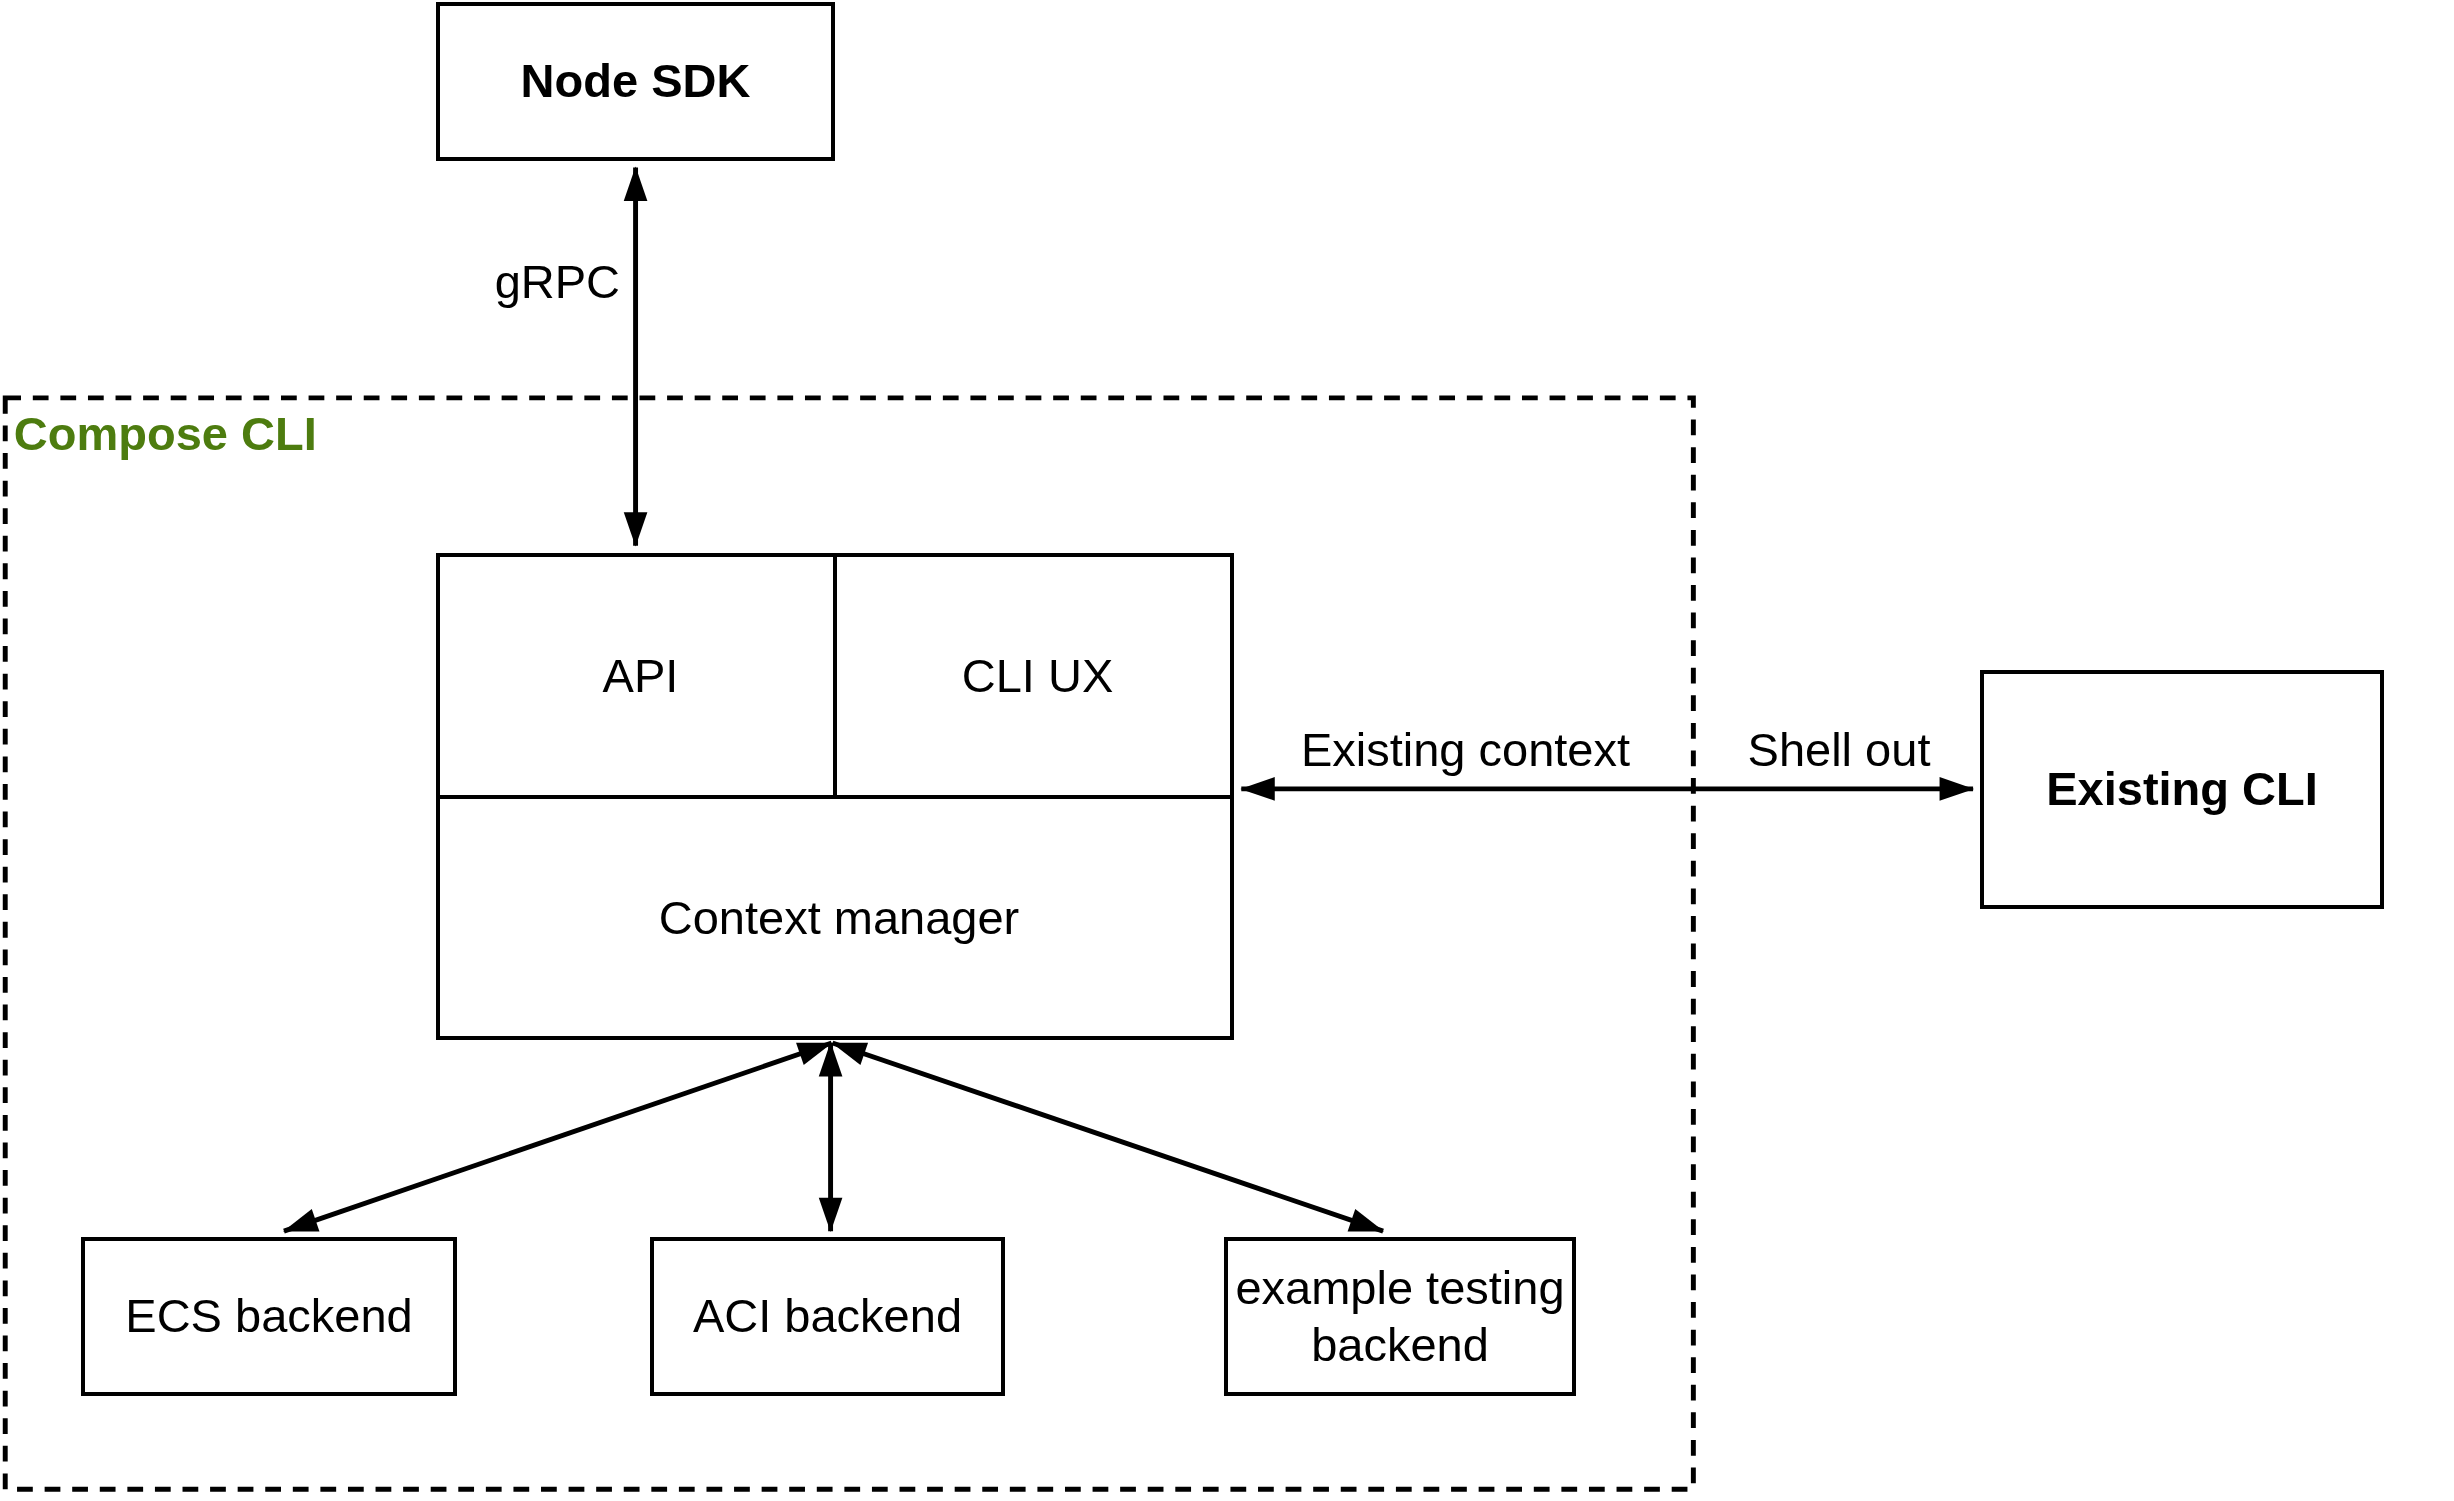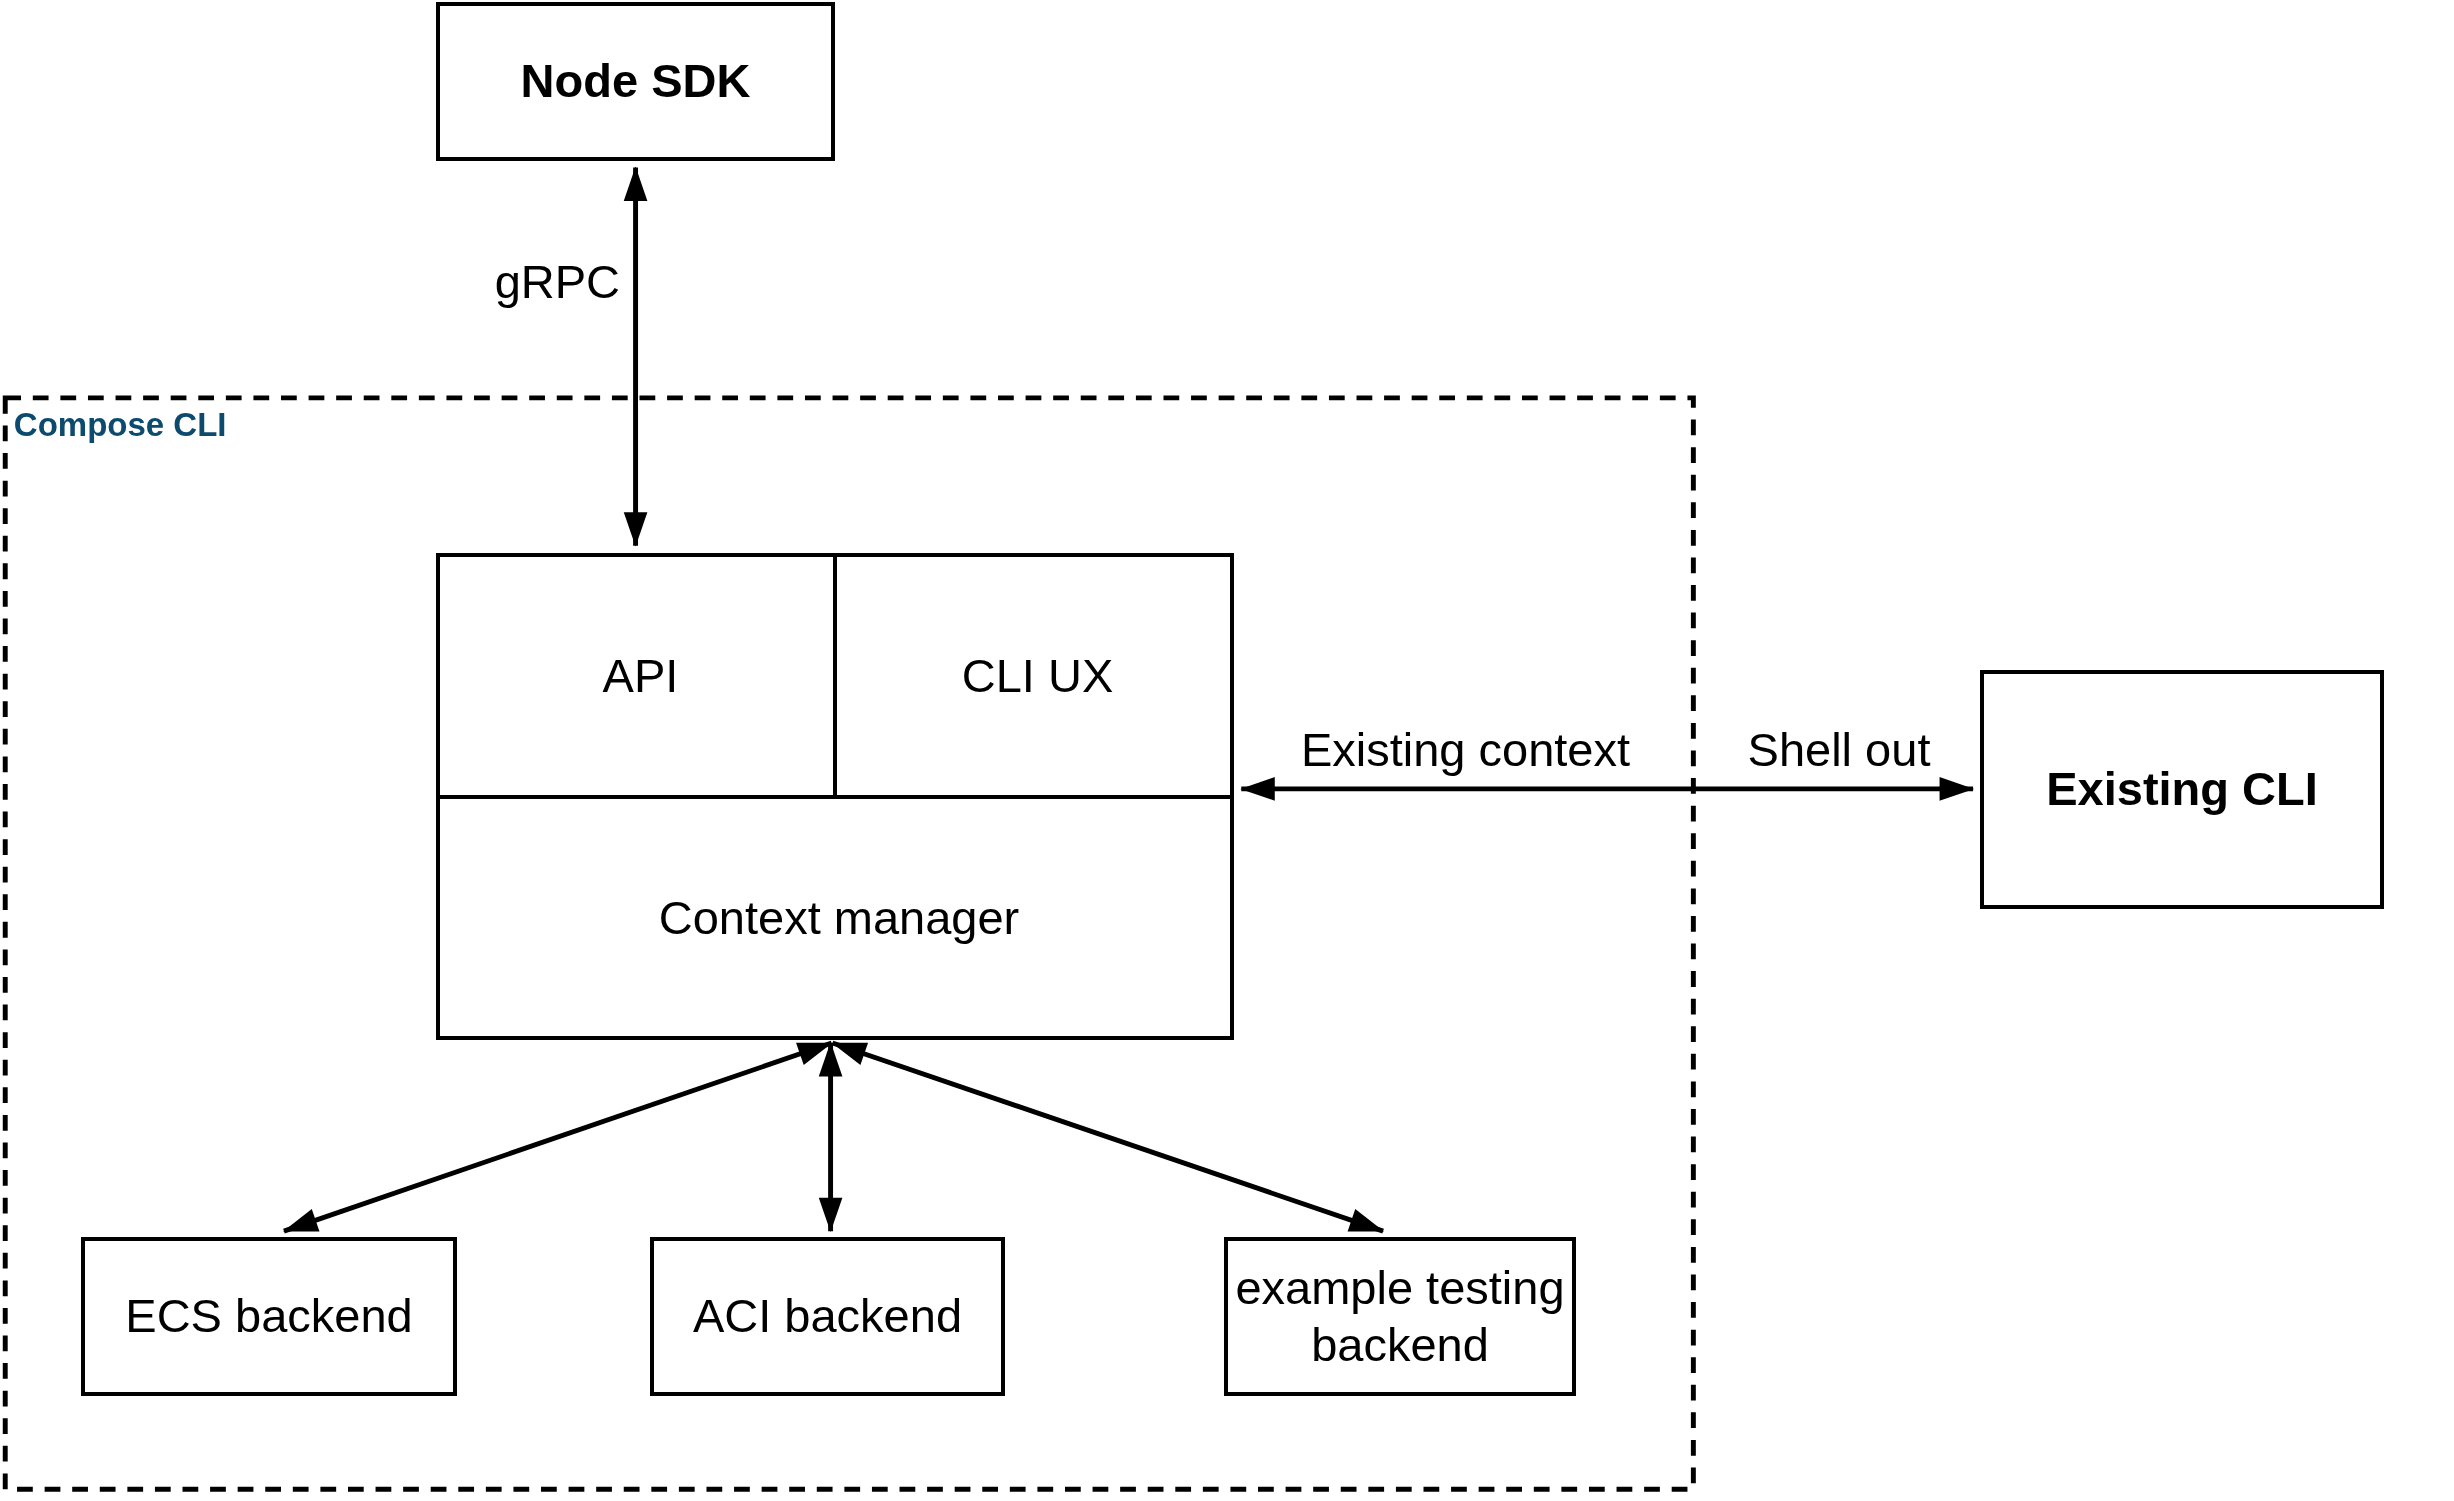--- a/index.html
+++ b/index.html
@@ -29,21 +29,21 @@
   .compound .row + .row { border-top: 4.9px solid #000; }
   .cell {
     flex: 1 1 0; display: flex; align-items: center; justify-content: center;
     font-size: 47px; color: #000; text-align: center; padding-left: 8px;
   }
   .cell.divided { border-left: 4.9px solid #000; }
   .edge-label {
     position: absolute; font-size: 47px; color: #000; white-space: nowrap;
   }
   .compose-label {
-    position: absolute; left: 13.8px; top: 406px; font-size: 33px; font-weight: 700; color: #0c4a6e;
+    position: absolute; left: 13.8px; top: 406px; font-size: 47px; font-weight: 700; color: #4d7c0f;
   }
   .grpc-label   { left: 443px; top: 254px; width: 177px; text-align: right; }
   .ctx-label    { left: 1234px; top: 722px; width: 463px; text-align: center; }
   .shell-label  { left: 1701px; top: 722px; width: 276px; text-align: center; }
 </style>
 </head>
 <body>
 
 <div class="canvas">
 

